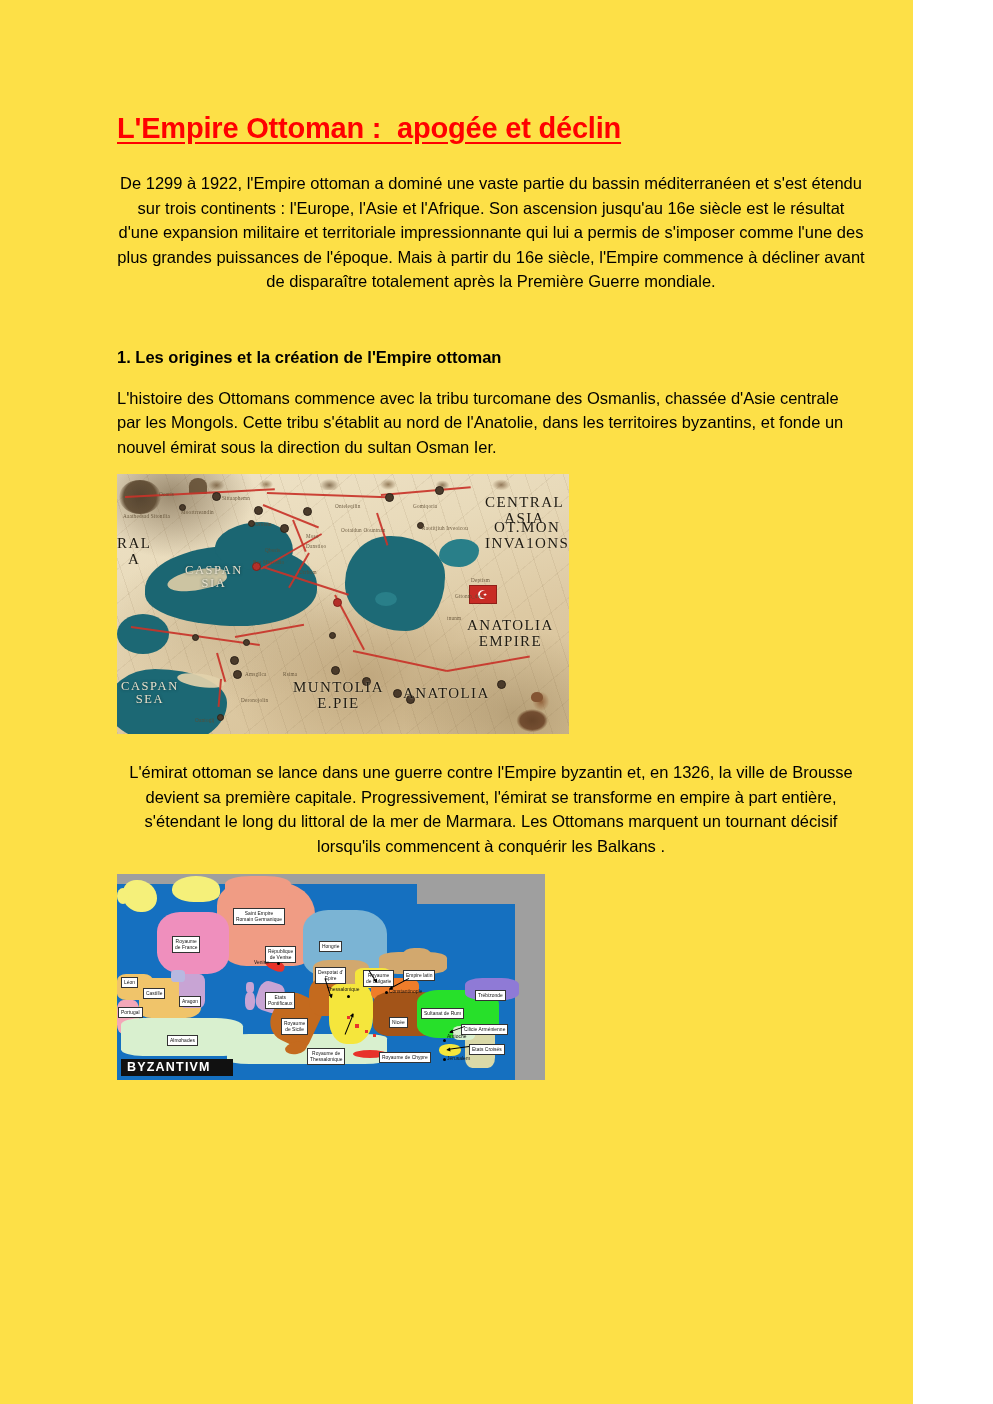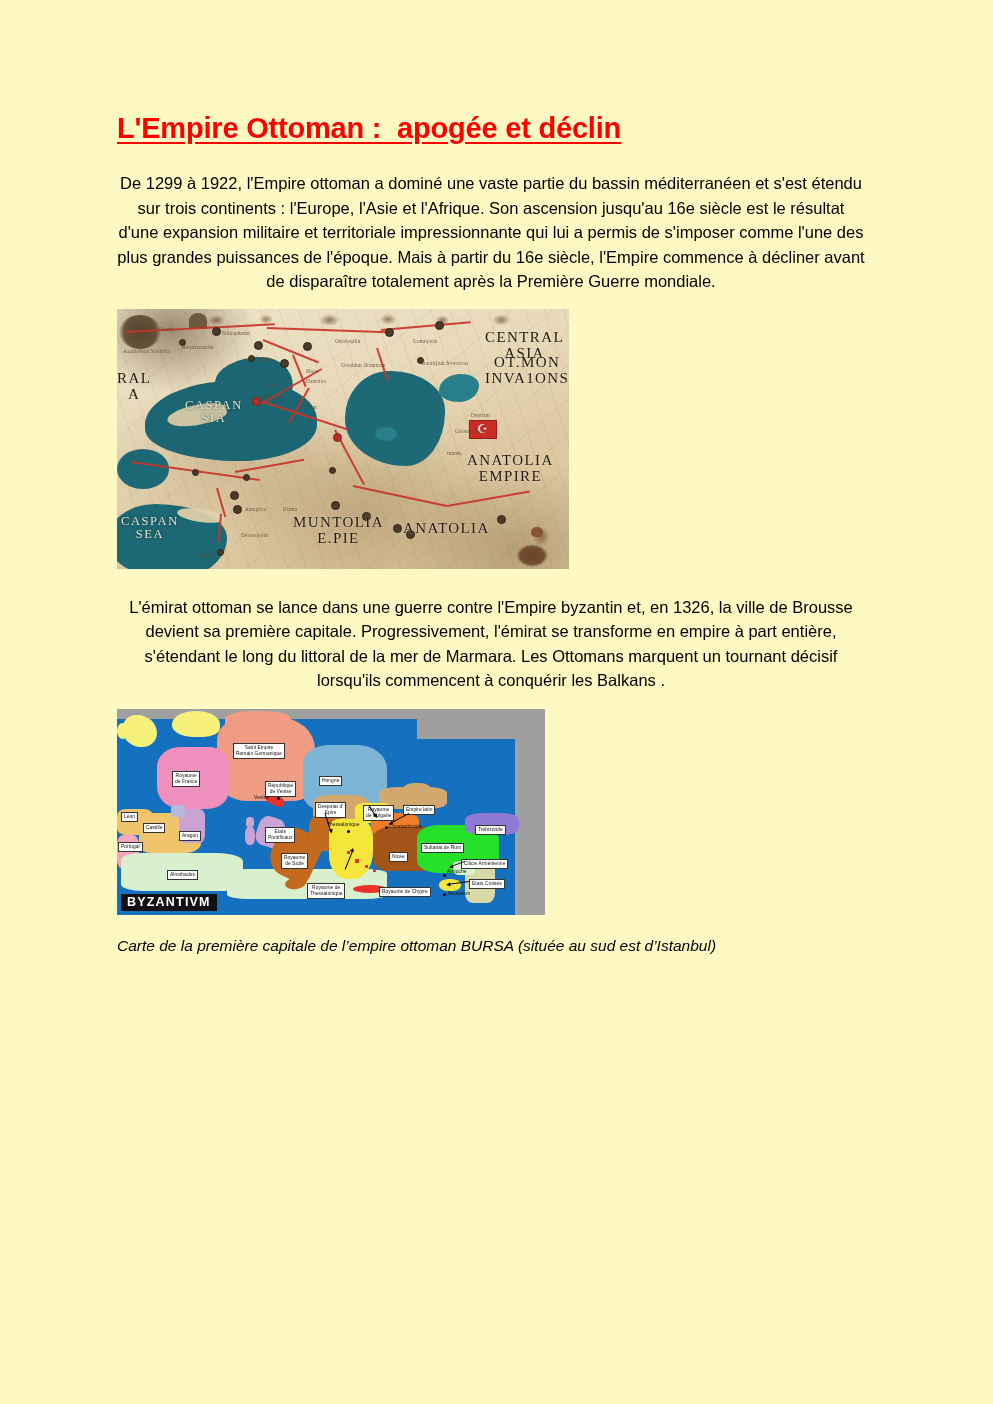--- a/index.html
+++ b/index.html
@@ -11,23 +11,23 @@
     width: 993px;
     height: 1404px;
     font-family: "Liberation Sans", sans-serif;
     color: #000000;
     position: relative;
     overflow: hidden;
   }
   .page {
     position: absolute;
     left: 0; top: 0;
-    width: 993px;
+    width: 913px;
     height: 1404px;
-    background: #fef9c3;
+    background: #fde047;
   }
   .content {
     position: absolute;
     left: 117px;
     top: 0;
     width: 760px;
   }
 
   
   .doc-title {
@@ -320,36 +320,38 @@
     border-bottom: 2.4px solid transparent;
   }
   .m2-brand {
     position: absolute;
     left: 4px; bottom: 4px;
     background: #111;
     color: #fff;
     font-weight: bold;
     font-size: 12.5px;
     letter-spacing: 1.2px;
-    padding: 1px 6px 2px 6px;
+    padding: 1px 22px 2px 6px;
     font-family: "Liberation Sans", sans-serif;
   }
 </style>
 </head>
 <body>
 
 <div class="page">
   <div class="content">
 
     <h1 class="doc-title">L'Empire Ottoman :  apogée et déclin</h1>
 
 
     <p class="body-par par-gap-1">De 1299 à 1922, l'Empire ottoman a dominé une vaste partie du bassin méditerranéen et s'est étendu sur trois continents : l'Europe, l'Asie et l'Afrique. Son ascension jusqu'au 16e siècle est le résultat d'une expansion militaire et territoriale impressionnante qui lui a permis de s'imposer comme l'une des plus grandes puissances de l'époque. Mais à partir du 16e siècle, l'Empire commence à décliner avant de disparaître totalement après la Première Guerre mondiale.</p>
 
-
+    <h3 class="section-head">1. Les origines et la création de l'Empire ottoman</h3>
+
+    <p class="body-par par-gap-2">L'histoire des Ottomans commence avec la tribu turcomane des Osmanlis, chassée d'Asie centrale par les Mongols. Cette tribu s'établit au nord de l'Anatolie, dans les territoires byzantins, et fonde un nouvel émirat sous la direction du sultan Osman Ier.</p>
 
 
     <div class="map1-wrap">
       <div class="map1">
         <div class="m1-veins"></div>
         <div class="m1-tents"></div>
         <div class="m1-blot"></div>
         <div class="m1-dome"></div>
 
         <div class="m1-sea s1"></div>
@@ -556,16 +558,15 @@
       <div class="m2-arrow" style="left:208px;top:104px;width:20px;transform:rotate(72deg);"></div>
       <div class="m2-arrow" style="left:292px;top:104px;width:22px;transform:rotate(152deg);"></div>
       <div class="m2-arrow" style="left:228px;top:160px;width:22px;transform:rotate(-68deg);"></div>
       <div class="m2-arrow" style="left:348px;top:152px;width:16px;transform:rotate(160deg);"></div>
       <div class="m2-arrow" style="left:352px;top:172px;width:22px;transform:rotate(172deg);"></div>
       <div class="m2-arrow" style="left:252px;top:96px;width:14px;transform:rotate(58deg);"></div>
 
       <div class="m2-brand">BYZANTIVM</div>
     </div>
 
-    <p class="caption cap-gap">Carte de la première capitale de l’empire ottoman BURSA (située au sud est d’Istanbul)</p>
 
   </div>
 </div>
 
 </body></html>

